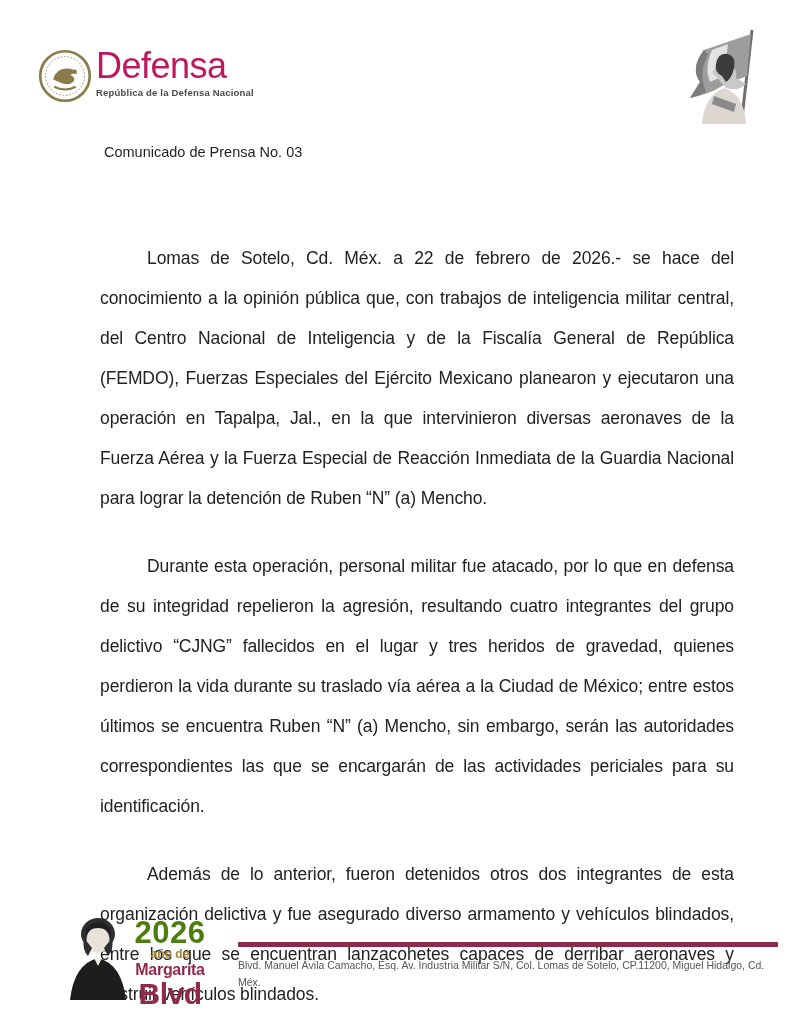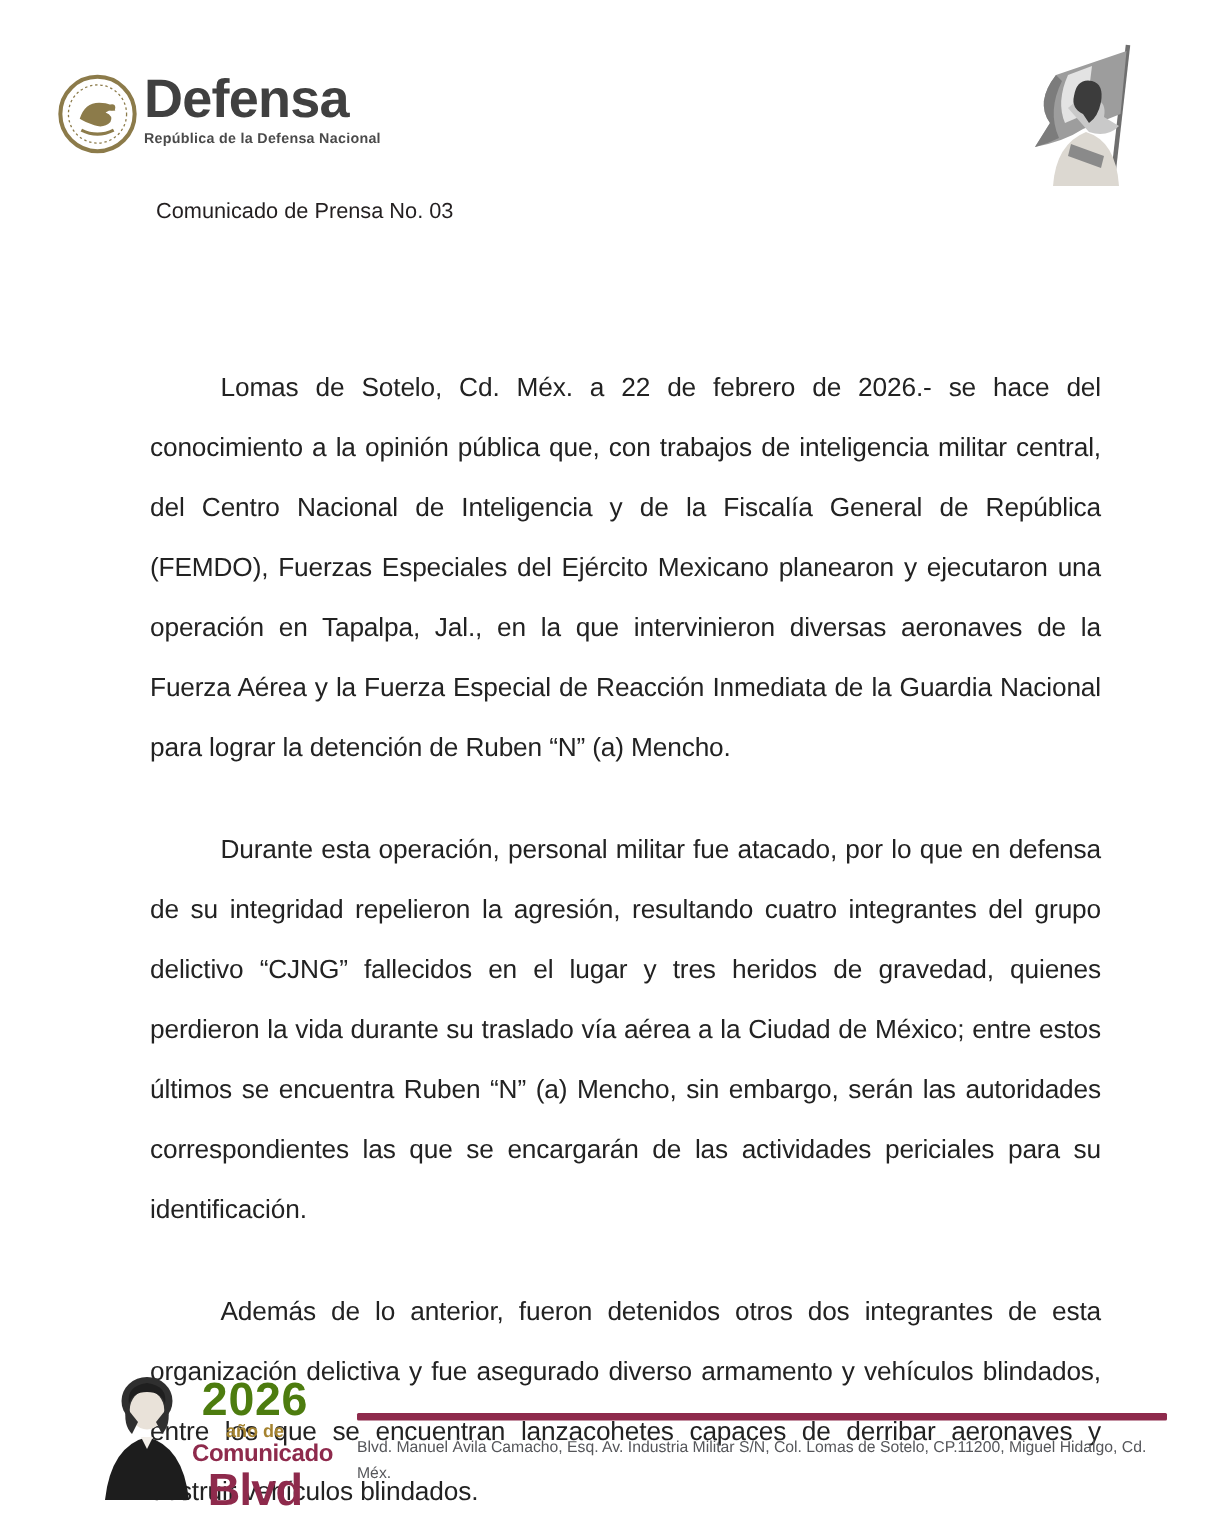--- a/index.html
+++ b/index.html
@@ -8,30 +8,30 @@
     width:808px;height:1024px;
     background:#ffffff;
     margin:0 auto;
     font-family:"Liberation Sans", sans-serif;
     overflow:hidden;
   }
   
   .seal{position:absolute;left:38px;top:48px;width:54px;height:56px;}
   .brand{position:absolute;left:96px;top:46px;}
   .brand-name{
-    font-size:36px;font-weight:700;color:#404040;
+    font-size:36px;font-weight:400;color:#be185d;
     letter-spacing:-0.5px;line-height:40px;
   }
   .brand-sub{
     font-size:9.5px;font-weight:700;color:#4a4a4a;
     margin-top:1px;letter-spacing:0.2px;
   }
   .flag-art{position:absolute;left:668px;top:26px;width:106px;height:100px;}
   .comunicado{
-    position:absolute;left:104px;top:133px;
+    position:absolute;left:104px;top:144px;
     font-size:14.5px;color:#231f20;
   }
   
   .doc-title{
     position:absolute;left:80px;top:168px;width:660px;
     text-align:center;font-weight:700;font-size:20px;color:#161616;
     line-height:28.5px;letter-spacing:-0.2px;
   }
   
   .body-text{
@@ -111,21 +111,21 @@
       <path d="M22,24 Q20,12 34,10 Q48,12 46,24 Q44,16 34,16 Q24,16 22,24 Z" fill="#1f1f1f"></path>
       <path d="M20,26 Q18,38 24,44 L28,36 Z" fill="#2f2f2f"></path>
       <path d="M48,26 Q50,38 44,44 L40,36 Z" fill="#2f2f2f"></path>
       <path d="M6,88 Q10,52 34,46 Q58,52 62,88 Z" fill="#1d1d1d"></path>
       <path d="M30,46 L34,54 L38,46 Z" fill="#f3efe9"></path>
     </svg>
   </div>
   <div class="year-block">
     <div class="year-num">2026</div>
     <div class="year-caption">año de</div>
-    <div class="person-first">Comunicado</div>
+    <div class="person-first">Margarita</div>
     <div class="person-last">Blvd</div>
   </div>
   <div class="footer-rule"></div>
   <div class="footer-address">
     <div>Blvd. Manuel Ávila Camacho, Esq. Av. Industria Militar S/N, Col. Lomas de Sotelo, CP.11200, Miguel Hidalgo, Cd. Méx.</div>
   </div>
 
 </div>
 
 </body></html>

